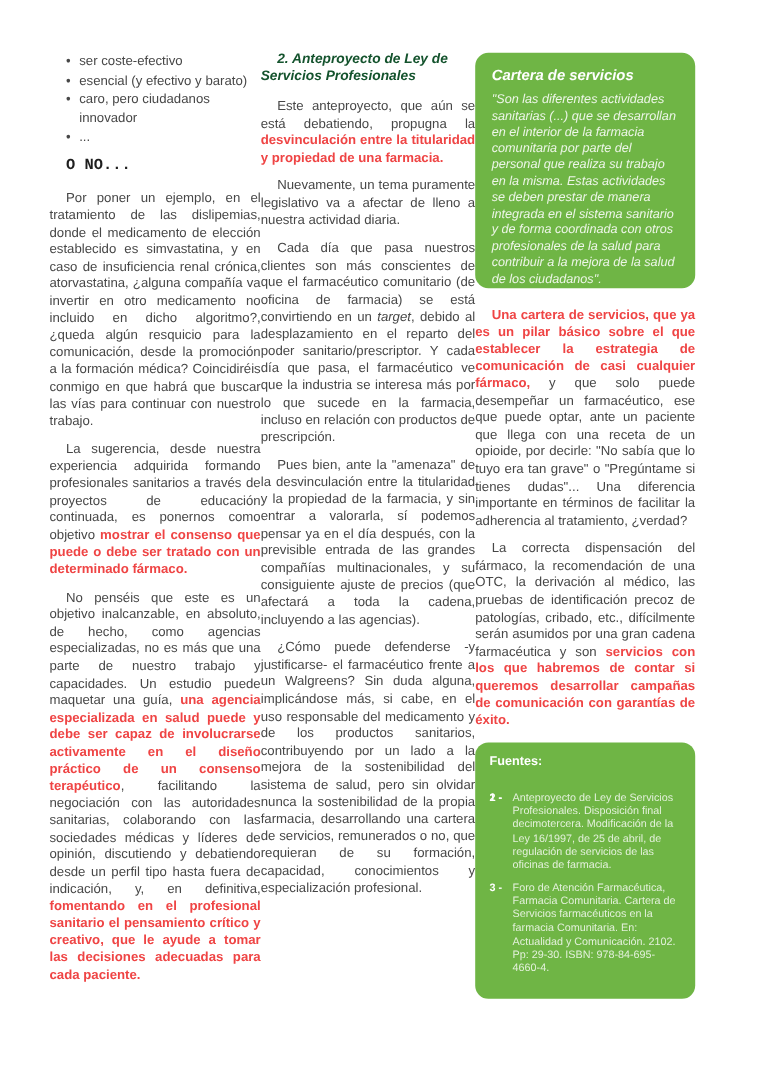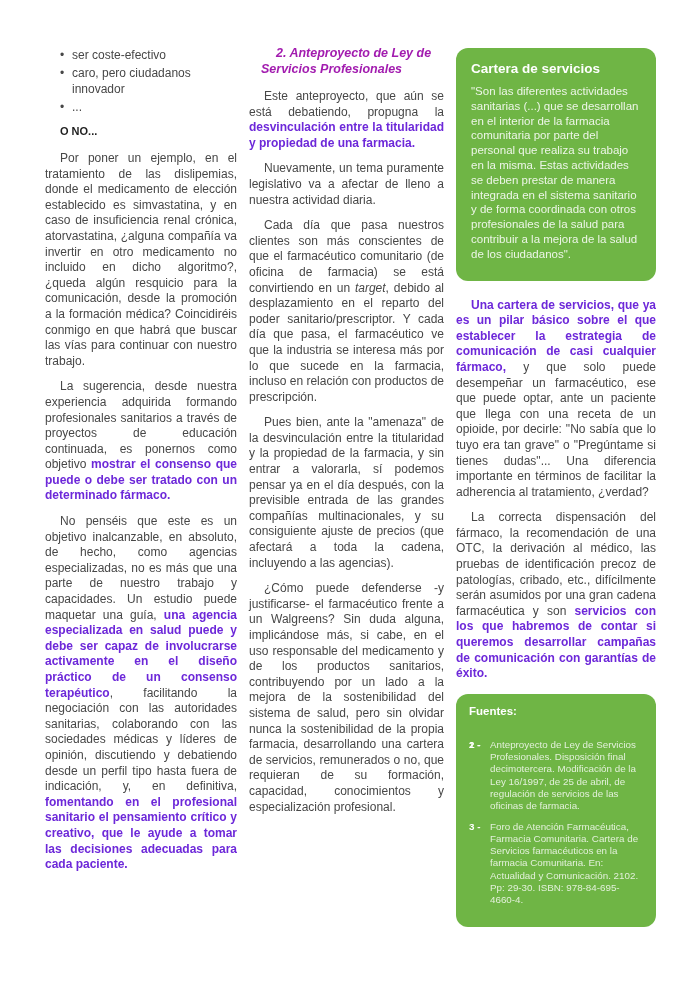--- a/index.html
+++ b/index.html
@@ -4,54 +4,55 @@
 <style>
   html,body{margin:0;padding:0;}
   body{
     width:700px;height:987px;background:#ffffff;
     font-family:"Liberation Sans", sans-serif;
     overflow:hidden;
   }
   .page{
     box-sizing:border-box;width:700px;height:987px;
     padding:45px 43px 0 45px;
-    display:grid;grid-template-columns:192px 195px 200px;column-gap:12px;
+    display:grid;grid-template-columns:192px 195px 200px;column-gap:0;
   }
   .col{min-width:0;}
   p{
     margin:0 0 10px;font-size:12px;line-height:15.6px;color:#474747;
     text-align:justify;text-indent:15px;
   }
-  strong{color:#6d28d9;}
+  strong{color:#ef4444;}
   em{font-style:italic;}
   .bullets{list-style:none;margin:2px 0 10px;padding:0;font-size:12px;line-height:16.5px;color:#474747;}
   .bullets li{position:relative;padding-left:27px;margin-bottom:1px;}
   .bullets li::before{content:"\2022";position:absolute;left:15px;top:0;color:#474747;}
-  .ono{margin:10px 0 14px;padding-left:15px;font-size:11px;font-weight:bold;color:#1e1e1e;}
+  .ono{margin:10px 0 14px;padding-left:15px;font-size:14px;font-weight:bold;color:#1e1e1e;font-family:Liberation Mono, monospace;}
   .mid-heading{
-    margin:0 12px 12px;font-size:12.5px;line-height:16px;font-weight:bold;font-style:italic;
-    color:#a21caf;text-indent:15px;
+    margin:0 0 12px;font-size:12.5px;line-height:16px;font-weight:bold;font-style:italic;
+    color:#14532d;text-indent:15px;
   }
   .greenbox{background:#6fb545;border-radius:12px;color:#ffffff;}
-  .services{margin:3px 0 17px;padding:13px 15px 19px;}
+  .services{margin:3px 0 17px;padding:13px 15px 0;font-style:italic;}
   .gb-title{font-size:13.5px;font-weight:bold;margin-bottom:8px;}
   .gb-body{font-size:11.5px;line-height:14.8px;color:rgba(255,255,255,0.87);}
   .sources{margin-top:12px;padding:11px 13px 12px;}
   .src-title{font-size:11.5px;font-weight:bold;margin-bottom:22px;}
   .src{position:relative;padding-left:21px;font-size:9.8px;line-height:12.3px;color:rgba(255,255,255,0.8);margin-bottom:8px;}
   .src .num{position:absolute;left:0;top:0;font-weight:bold;color:#ffffff;}
 </style>
 </head>
 <body>
 
 <div class="page">
 
   <div class="col">
     <ul class="bullets">
         <li>ser coste-efectivo</li>
+        <li>esencial (y efectivo y barato)</li>
         <li>caro, pero ciudadanos innovador</li>
         <li>...</li>
       </ul>
     <h3 class="ono">O NO...</h3>
     <div>
         <p><span>Por poner un ejemplo, en el tratamiento de las dislipemias, donde el medicamento de elección establecido es simvastatina, y en caso de insuficiencia renal crónica, atorvastatina, ¿alguna compañía va invertir en otro medicamento no incluido en dicho algoritmo?, ¿queda algún resquicio para la comunicación, desde la promoción a la formación médica? Coincidiréis conmigo en que habrá que buscar las vías para continuar con nuestro trabajo.</span></p>
         <p><span>La sugerencia, desde nuestra experiencia adquirida formando profesionales sanitarios a través de proyectos de educación continuada, es ponernos como objetivo </span><strong>mostrar el consenso que puede o debe ser tratado con un determinado fármaco.</strong></p>
         <p><span>No penséis que este es un objetivo inalcanzable, en absoluto, de hecho, como agencias especializadas, no es más que una parte de nuestro trabajo y capacidades. Un estudio puede maquetar una guía, </span><strong>una agencia especializada en salud puede y debe ser capaz de involucrarse activamente en el diseño práctico de un consenso terapéutico</strong><span>, facilitando la negociación con las autoridades sanitarias, colaborando con las sociedades médicas y líderes de opinión, discutiendo y debatiendo desde un perfil tipo hasta fuera de indicación, y, en definitiva, </span><strong>fomentando en el profesional sanitario el pensamiento crítico y creativo, que le ayude a tomar las decisiones adecuadas para cada paciente.</strong></p>
       </div>
   </div>

